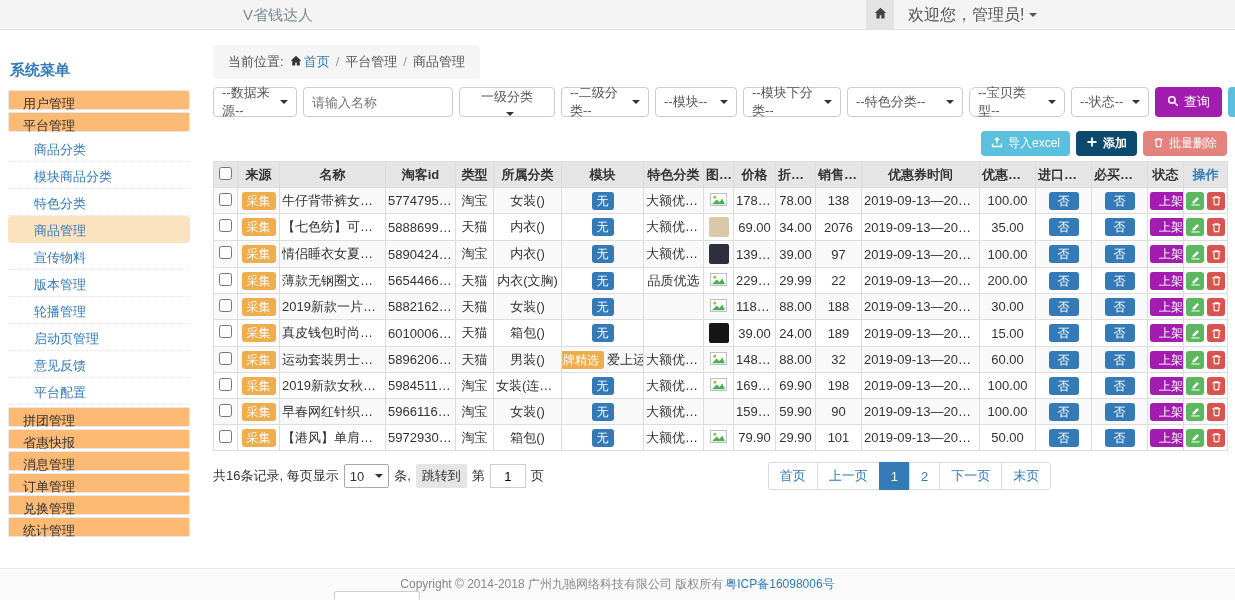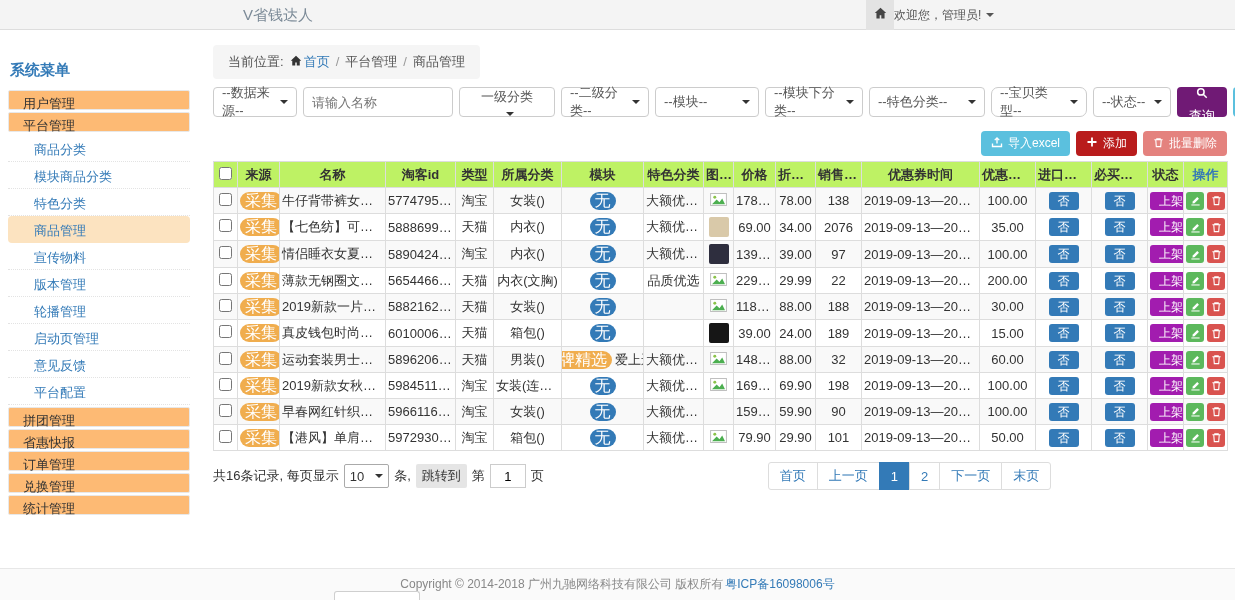--- a/index.html
+++ b/index.html
@@ -8,21 +8,21 @@
     font-family: "Liberation Sans","DejaVu Sans",sans-serif;
     background:#fff; position:relative; overflow:hidden; color:#333;
   }
   a { text-decoration:none; }
 
   
   .topbar { position:absolute; top:0; left:0; right:0; height:30px; background:#f4f4f4; border-bottom:1px solid #ddd; }
   .app-title { position:absolute; left:243px; top:0; line-height:30px; font-size:15px; color:#7b8a97; }
   .topbar-right { position:absolute; left:866px; top:0; height:30px; display:flex; align-items:center; }
   .home-btn { width:28px; height:30px; background:#e3e3e3; display:flex; align-items:center; justify-content:center; color:#444; cursor:pointer; }
-  .welcome { font-size:12px; color:#555; cursor:pointer; display:flex; align-items:center; }
+  .welcome { margin-left:14px; font-size:16px; color:#555; cursor:pointer; display:flex; align-items:center; }
   .caret-down { display:inline-block; margin-left:5px; border-left:4px solid transparent; border-right:4px solid transparent; border-top:4px solid #555; }
 
   
   .sidebar { position:absolute; left:8px; top:55px; width:182px; }
   .sidebar-title { color:#337ab7; font-size:15px; font-weight:bold; padding:6px 2px 10px; }
   .side-group { background:#fdba74; border:1px solid #e8e8e8; border-radius:2px; padding:5px 14px; font-size:13px; color:#333; margin-bottom:2px; height:20px; line-height:16px; cursor:pointer; }
   .side-sub { padding:1px 0 2px; }
   .side-sub-item { display:block; padding:6px 0 5px 26px; font-size:13px; color:#337ab7; border-bottom:1px dotted #e3e3e3; cursor:pointer; height:27px; }
   .side-sub-item.active { background:#fce3c0; border-radius:4px; border-bottom-color:transparent; }
 
@@ -32,38 +32,38 @@
   .breadcrumb a { color:#337ab7; }
   .breadcrumb .sep { color:#999; margin:0 6px; }
   .bc-home-ico { color:#333; margin:0 2px 0 6px; vertical-align:-1px; }
 
   .filter-row { margin-top:8px; display:flex; align-items:center; gap:6px; }
   .f-select { height:30px; border:1px solid #ccc; border-radius:4px; background:#fff; display:inline-flex; align-items:center; justify-content:space-between; padding:0 8px; font-size:13px; color:#555; cursor:pointer; flex:none; }
   .sel-caret { display:inline-block; margin-left:6px; border-left:4px solid transparent; border-right:4px solid transparent; border-top:4px solid #333; }
   .name-input { height:30px; border:1px solid #ccc; border-radius:4px; padding:0 8px; font-size:13px; width:150px; color:#555; }
 
   .btn { height:30px; border:none; border-radius:4px; color:#fff; font-size:13px; display:inline-flex; align-items:center; gap:5px; padding:0 12px; cursor:pointer; flex:none; font-family:inherit; }
-  .btn-primary { background:#701a75;flex-direction:column; }
+  .btn-primary { background:#a21caf; }
   .btn-info { background:#5bc0de; }
-  .btn-success { background:#b91c1c; }
+  .btn-success { background:#0c4a6e;font-weight:bold; }
   .btn-batch { background:#e4827e; }
 
   .toolbar { margin-top:14px; display:flex; justify-content:flex-end; gap:6px; }
   .toolbar .btn { height:25px; padding:0 10px; font-size:12px; }
 
   
   .table-wrap { margin-top:5px; }
   table { width:100%; border-collapse:collapse; table-layout:fixed; }
   th,td { border:1px solid #ddd; font-size:13px; color:#333; text-align:center; padding:3px 2px; height:26px; overflow:hidden; white-space:nowrap; text-overflow:ellipsis; }
-  th { font-weight:bold; background:#bef264;margin-left:40px; }
+  th { font-weight:bold; background:#e5e5e5;margin-left:40px; }
   tbody tr:nth-child(odd) { background:#f9f9f9; }
   tbody tr:nth-child(even) { background:#fff; }
   .op-head { color:#337ab7; }
 
-  .badge { display:inline-block; border-radius:9px; color:#fff; font-size:16px; padding:2px 5px; line-height:14px; }
+  .badge { display:inline-block; border-radius:3px; color:#fff; font-size:12px; padding:2px 5px; line-height:14px; }
   .badge.orange { background:#f0ad4e; }
   .badge.blue { background:#337ab7; }
   .pill-btn { display:inline-block; border:none; border-radius:3px; color:#fff; font-size:12px; padding:2px 9px; line-height:14px; cursor:pointer; font-family:inherit; }
   .pill-btn.blue { background:#337ab7; }
   .pill-btn.green { background:#a21caf; }
   .mini-btn { display:inline-flex; align-items:center; justify-content:center; width:20px; height:18px; border:none; border-radius:3px; color:#fff; cursor:pointer; }
   .mini-btn.green { background:#5cb85c; }
   .mini-btn.red { background:#d9534f; }
   .ops-box { display:flex; gap:3px; justify-content:center; }
   .thumb { width:20px; height:20px; display:inline-block; vertical-align:middle; border-radius:2px; }
@@ -121,20 +121,21 @@
         <a class="side-sub-item active">商品管理</a>
         <a class="side-sub-item">宣传物料</a>
         <a class="side-sub-item">版本管理</a>
         <a class="side-sub-item">轮播管理</a>
         <a class="side-sub-item">启动页管理</a>
         <a class="side-sub-item">意见反馈</a>
         <a class="side-sub-item">平台配置</a>
       </div>
       <div class="side-group">拼团管理</div>
       <div class="side-group">省惠快报</div>
+      <div class="side-group">消息管理</div>
       <div class="side-group">订单管理</div>
       <div class="side-group">兑换管理</div>
       <div class="side-group">统计管理</div>
     </div>
 </div>
 
 <div class="main">
 
   <div class="breadcrumb">
     <span>当前位置:</span><span class="bc-home-ico"><svg viewBox="0 0 16 16" width="12" height="12">
@@ -147,21 +148,21 @@
       <span>--数据来源--</span>
         <span class="sel-caret"></span>
     </div>
     <input class="name-input" placeholder="请输入名称" style="">
     <span id="more-selects" style="display:contents"><div class="f-select" style="width: 96px; flex-direction: column;">
           <span>一级分类</span>
           <span class="sel-caret"></span>
         </div><div class="f-select" style="width: 88px;">
           <span>--二级分类--</span>
           <span class="sel-caret"></span>
-        </div><div class="f-select" style="width: 104px;">
+        </div><div class="f-select" style="width: 82px;">
           <span>--模块--</span>
           <span class="sel-caret"></span>
         </div><div class="f-select" style="width: 98px;">
           <span>--模块下分类--</span>
           <span class="sel-caret"></span>
         </div><div class="f-select" style="width: 116px;">
           <span>--特色分类--</span>
           <span class="sel-caret"></span>
         </div><div class="f-select" style="width: 96px; border-radius: 7px;">
           <span>--宝贝类型--</span>

